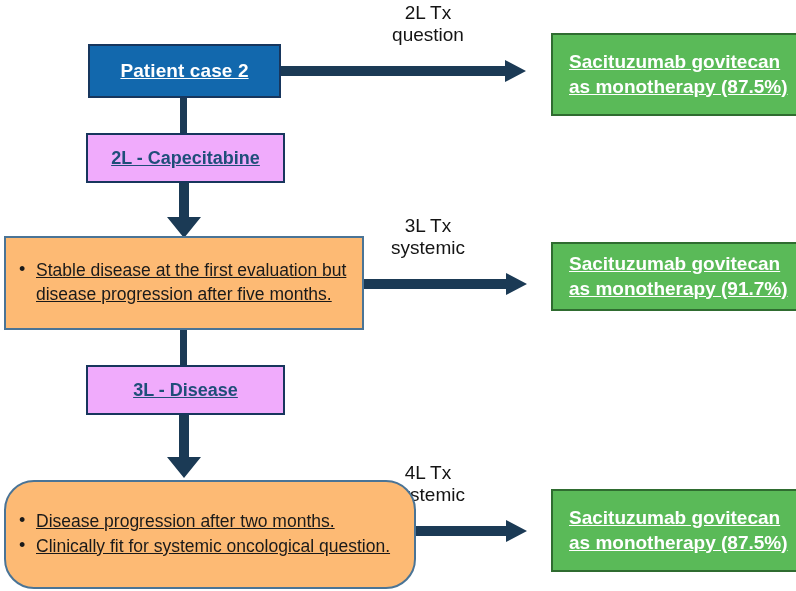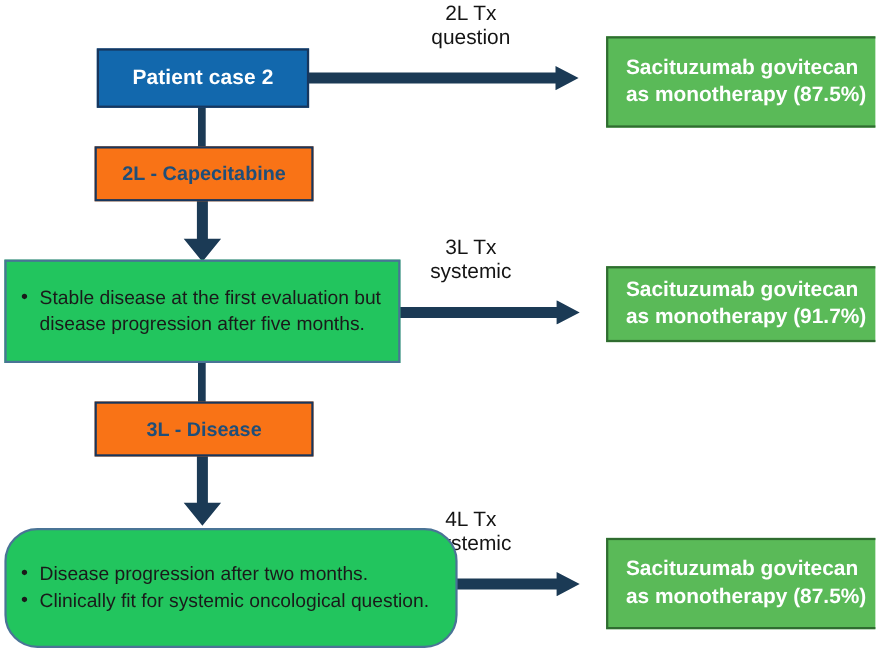--- a/index.html
+++ b/index.html
@@ -16,46 +16,47 @@
     height: 591px;
     background: #ffffff;
     overflow: hidden;
   }
 
   .node {
     position: absolute;
     box-sizing: border-box;
     display: flex;
     align-items: center;
+    text-decoration: underline;
   }
 
   
   .node-primary {
     background: #1268ad;
     border: 2px solid #17365d;
     color: #ffffff;
     font-weight: bold;
     font-size: 19px;
     justify-content: center;
     letter-spacing: .1px;
   }
 
   
   .node-tx {
-    background: #f97316;
+    background: #f0abfc;
     border: 2px solid #17365d;
     color: #1f4e79;
     font-weight: bold;
     font-size: 18px;
     justify-content: center;
   }
 
   
   .node-detail {
-    background: #22c55e;
+    background: #fdba74;
     border: 2px solid #4a7496;
     color: #1a1a1a;
     font-size: 17.5px;
     line-height: 1.32;
     justify-content: flex-start;
     padding: 6px 8px 6px 6px;
   }
   .node-detail ul {
     margin: 0;
     padding: 0 0 0 24px;

